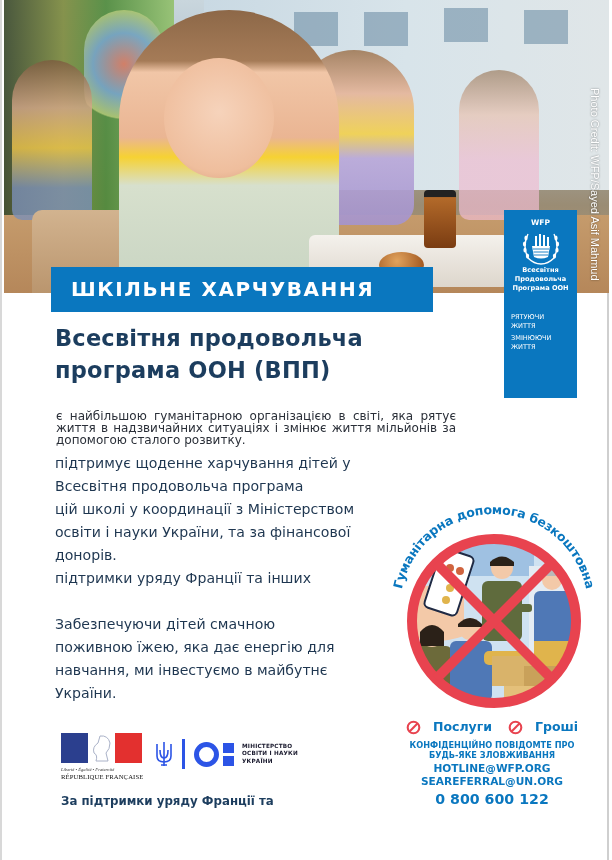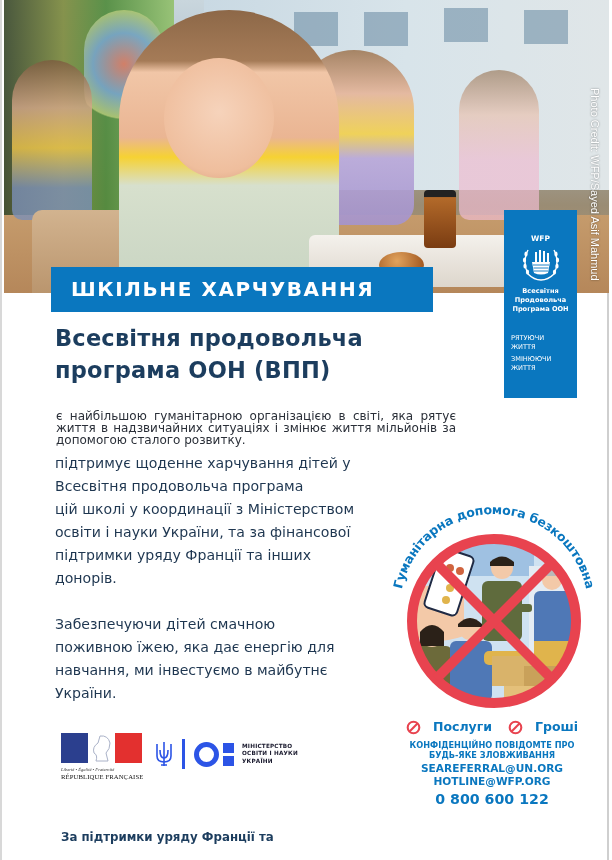--- a/index.html
+++ b/index.html
@@ -50,23 +50,23 @@
       writing-mode: vertical-rl; color: #ffffff; font-family: "Liberation Sans", sans-serif;
       font-size: 11px; line-height: 16px; white-space: nowrap; text-shadow: 0 0 2px rgba(0,0,0,.5);
     }
 
     
     .wfp-badge {
       position: absolute; left: 502px; top: 210px; width: 73px; height: 188px;
       background: #0a77bf; color: #ffffff; text-align: center;
       font-family: "DejaVu Sans", sans-serif;
     }
-    .wfp-badge .wfp-acr { font-size: 7.5px; font-weight: bold; margin-top: 24px; display: block; }
+    .wfp-badge .wfp-acr { font-size: 7.5px; font-weight: bold; margin-top: 8px; display: block; }
     .wfp-badge .emblem { width: 46px; height: 38px; margin: 1px auto 0; display: block; }
-    .wfp-badge .wfp-name { font-size: 6.6px; font-weight: bold; line-height: 9px; margin-top: 5px; display: block; }
+    .wfp-badge .wfp-name { font-size: 6.6px; font-weight: bold; line-height: 9px; display: block; }
     .wfp-badge .slogan { text-align: left; padding-left: 7px; margin-top: 20px; font-size: 6.6px; line-height: 9px; }
     .wfp-badge .slogan span { display: block; }
     .wfp-badge .slogan .gap { margin-top: 3px; }
 
     
     .banner {
       position: absolute; left: 49px; top: 267px; width: 382px; height: 45px;
       background: #0a77bf; color: #ffffff;
       font-family: "DejaVu Sans", sans-serif; font-weight: bold;
       font-size: 20px; letter-spacing: 1.6px; line-height: 45px; padding-left: 20px;
@@ -123,21 +123,21 @@
     .logo-ua .divider { width: 3px; height: 30px; background: #2c54e6; margin: 0 9px 0 8px; }
     .logo-ua .mon-mark { display: flex; align-items: center; gap: 4px; }
     .logo-ua .ring { width: 25px; height: 25px; border: 5px solid #2c54e6; border-radius: 50%; }
     .logo-ua .squares { display: flex; flex-direction: column; gap: 3px; }
     .logo-ua .squares div { width: 11px; height: 10px; background: #2c54e6; }
     .logo-ua .mon-text { margin-left: 8px; font-family: "DejaVu Sans", sans-serif; font-weight: bold; font-size: 5.7px; line-height: 7.5px; color: #1a1a2e; letter-spacing: .2px; }
     .logo-ua .mon-text span { display: block; }
 
     .support {
       position: absolute; left: 59px; top: 791px; width: 260px;
-      color: #1c3d5e; font-family: "DejaVu Sans", sans-serif; font-weight: bold; font-size: 11.8px; line-height: 20px; margin-top: 36px;
+      color: #1c3d5e; font-family: "DejaVu Sans", sans-serif; font-weight: bold; font-size: 11.8px; line-height: 20px;
     }
     .support span { display: block; }
   </style>
 </head>
 <body>
 
 <div class="page">
 
   <div class="photo">
     <div class="wall-left"></div>
@@ -208,22 +208,22 @@
     <span>програма ООН (ВПП)</span>
   </h1>
   <p class="subtitle">є найбільшою гуманітарною організацією в світі, яка рятує життя в надзвичайних ситуаціях і змінює життя мільйонів за допомогою сталого розвитку.</p>
 
   <div class="body-text">
     <p>
       <span>підтримує щоденне харчування дітей у</span>
       <span>Всесвітня продовольча програма</span>
       <span>цій школі у координації з Міністерством</span>
       <span>освіти і науки України, та за фінансової</span>
+      <span>донорів.</span>
       <span>підтримки уряду Франції та інших</span>
-      <span>донорів.</span>
     </p>
     <p>
       <span>Забезпечуючи дітей смачною</span>
       <span>поживною їжею, яка дає енергію для</span>
       <span>навчання, ми інвестуємо в майбутнє</span>
       <span>України.</span>
     </p>
   </div>
 
   <div class="free-aid">
@@ -292,22 +292,22 @@
           <circle cx="8" cy="8" r="6.2" fill="none" stroke="#e8434f" stroke-width="2.2"></circle>
           <line x1="3.8" y1="12.2" x2="12.2" y2="3.8" stroke="#e8434f" stroke-width="2.2"></line>
         </svg>
         <span>Гроші</span>
       </span>
     </div>
     <div class="report">
       <span>КОНФІДЕНЦІЙНО ПОВІДОМТЕ ПРО</span>
       <span>БУДЬ-ЯКЕ ЗЛОВЖИВАННЯ</span>
     </div>
+    <span class="email">HOTLINE@WFP.ORG</span>
     <span class="email">SEAREFERRAL@UN.ORG</span>
-    <span class="email">HOTLINE@WFP.ORG</span>
     <span class="phone">0 800 600 122</span>
   </div>
 
   <div class="logo-fr">
     <div class="flag">
       <div style="background:#2b3f8e"></div>
       <div style="background:#ffffff;position:relative">
         <svg viewBox="0 0 27 30" width="27" height="30" style="position:absolute;left:0;top:0">
           <path d="M12 3 Q20 2 22 10 Q22 16 18 20 L20 28 L8 28 Q10 22 6 20 Q4 14 10 10 Z" fill="none" stroke="#aab2c8" stroke-width="1"></path>
         </svg>

